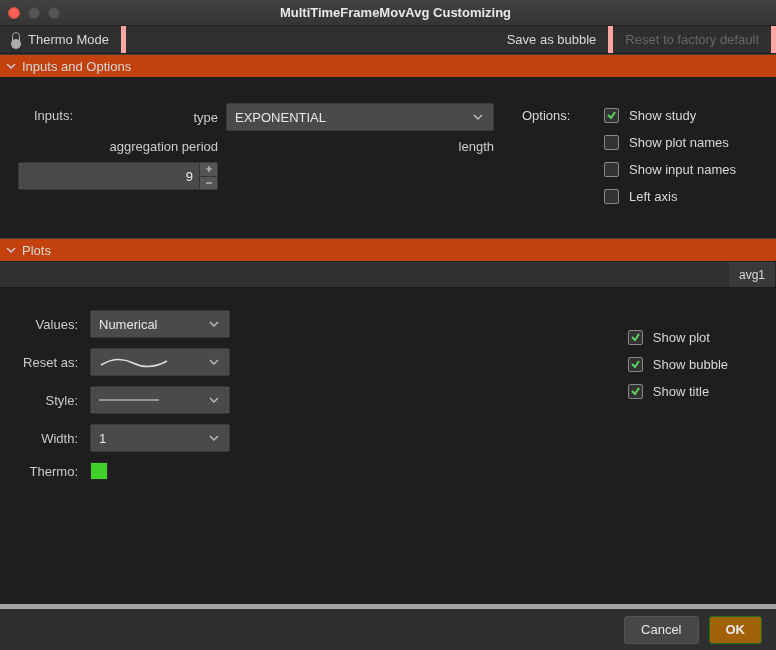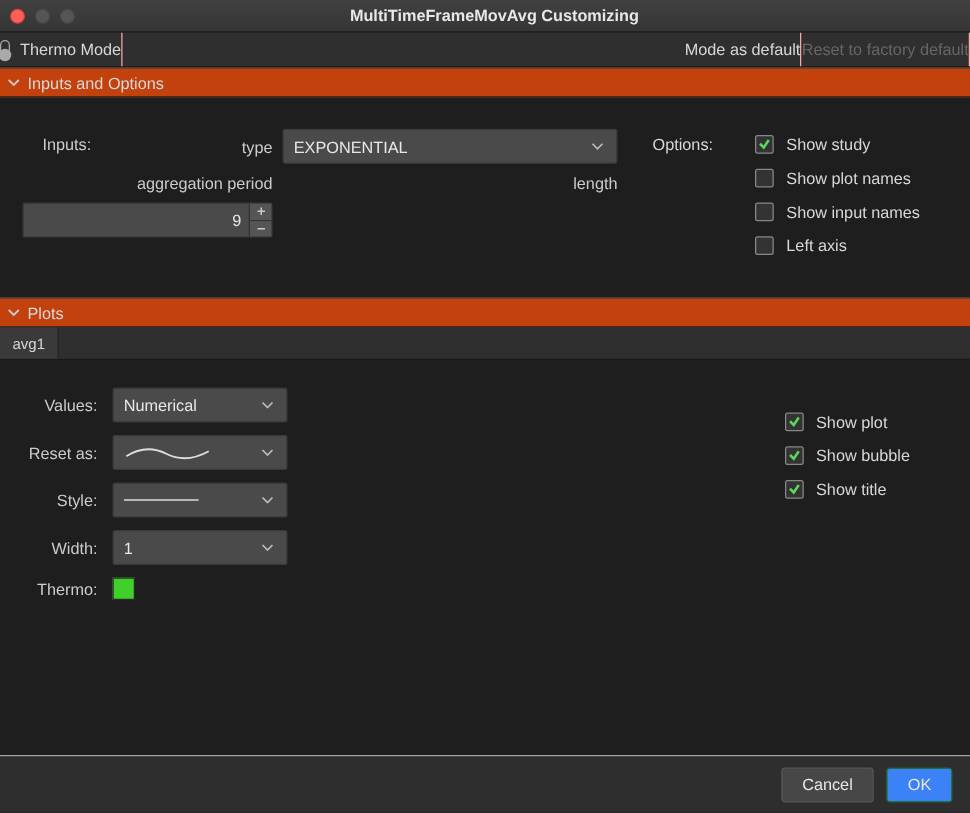--- a/index.html
+++ b/index.html
@@ -36,22 +36,22 @@
   .toolbar {
     height: 28px;
     background: #2f2f2f;
     display: flex;
     align-items: stretch;
     border-bottom: 1px solid #1a1a1a;
   }
   .toolbar .tbtn {
     display: flex;
     align-items: center;
-    padding: 0 0;
-    border-right: 1px solid #fca5a5;
+    padding: 0 12px;
+    border-right: 5px solid #fca5a5;
     cursor: pointer;
   }
   .toolbar .tbtn.disabled { color: #666; cursor: default; }
   .toolbar .spacer { flex: 1; }
   .thermo-icon {
     width: 8px; height: 16px;
     border: 1px solid #aaa;
     border-radius: 4px;
     margin-right: 8px;
     position: relative;
@@ -146,20 +146,21 @@
     justify-content: center;
   }
   .cbox.checked svg { display: block; }
   .cbox svg { display: none; }
   .tabbar {
     height: 26px;
     background: #2f2f2f;
     display: flex;
     align-items: stretch;
     border-bottom: 1px solid #1a1a1a;
+    justify-content: flex-end;
   }
   .tab {
     padding: 0 10px;
     display: flex;
     align-items: center;
     border-right: 1px solid #222;
     background: #3a3a3a;
     font-size: 12px;
   }
   .plots-body { padding: 22px 18px; display: flex; }
@@ -182,43 +183,43 @@
     height: 8px;
     display: flex;
     align-items: center;
   }
   .curve-preview svg { display: block; }
   .footer {
     position: absolute;
     bottom: 0; left: 0; right: 0;
     height: 46px;
     background: #2e2e2e;
-    border-top: 1px solid #a3a3a3;
+    border-top: 5px solid #a3a3a3;
     display: flex;
     align-items: center;
     justify-content: flex-end;
     padding: 0 14px;
     gap: 10px;
     margin-top: 32px;
   }
   .btn {
     height: 28px;
     padding: 0 16px;
     border-radius: 3px;
     border: 1px solid #555;
     background: #474747;
     color: #e8e8e8;
     cursor: pointer;
     display: flex;
     align-items: center;
   }
   .btn.primary {
-    background: #3b82f6;
+    background: #a16207;
     border-color: #1e6b1e;
-    font-weight: normal;
+    font-weight: bold;
   }
 </style>
 </head>
 <body>
 
 <div class="titlebar">
   <div class="traffic">
     <div class="dot red"></div>
     <div class="dot grey"></div>
     <div class="dot grey"></div>
@@ -226,21 +227,21 @@
   <div class="title-text">MultiTimeFrameMovAvg Customizing</div>
 </div>
 
 <div class="toolbar">
   <div class="tbtn">
     <span class="thermo-icon"></span>
     <span>Thermo Mode</span>
   </div>
   <div class="spacer"></div>
   <div class="tbtn">
-    <span>Mode as default</span>
+    <span>Save as bubble</span>
   </div>
   <div class="tbtn disabled">
     <span>Reset to factory default</span>
   </div>
 </div>
 
 <div class="section-header">
   <svg class="chev" viewBox="0 0 10 10">
       <path d="M1 3 L5 7 L9 3" stroke="#ccc" stroke-width="1.5" fill="none"></path>
     </svg>

